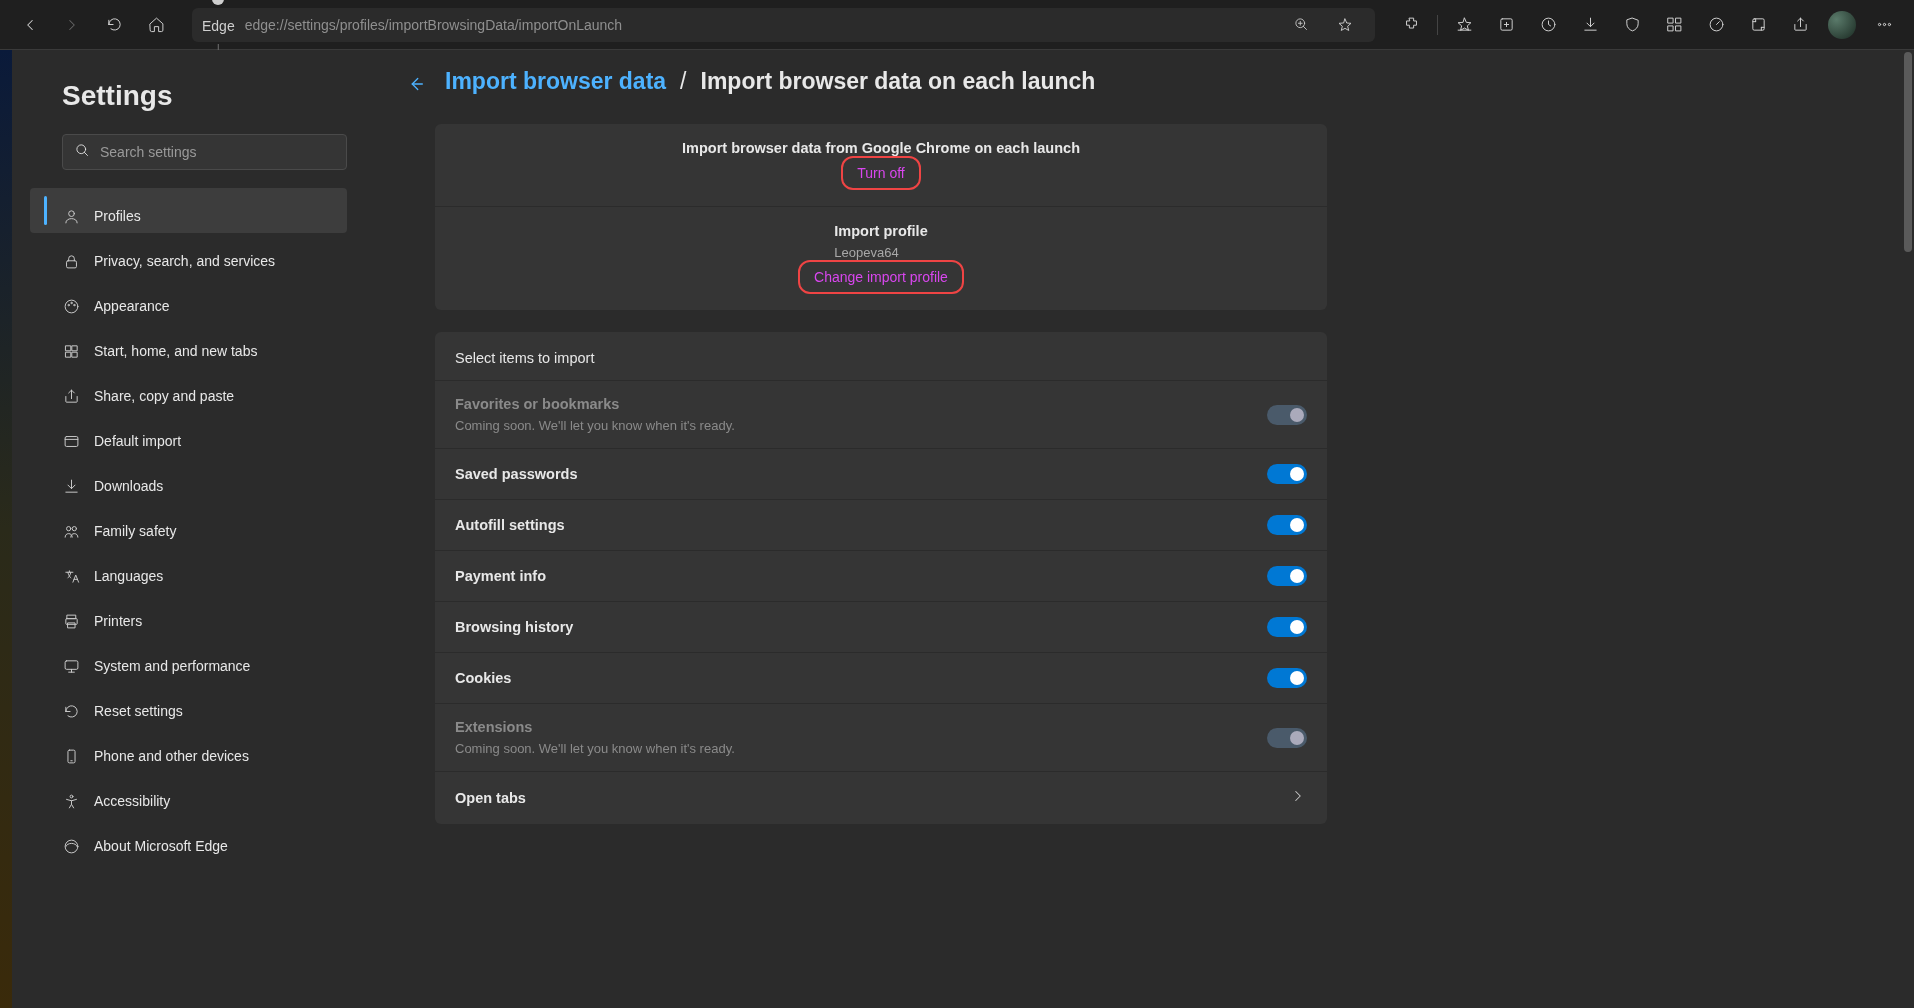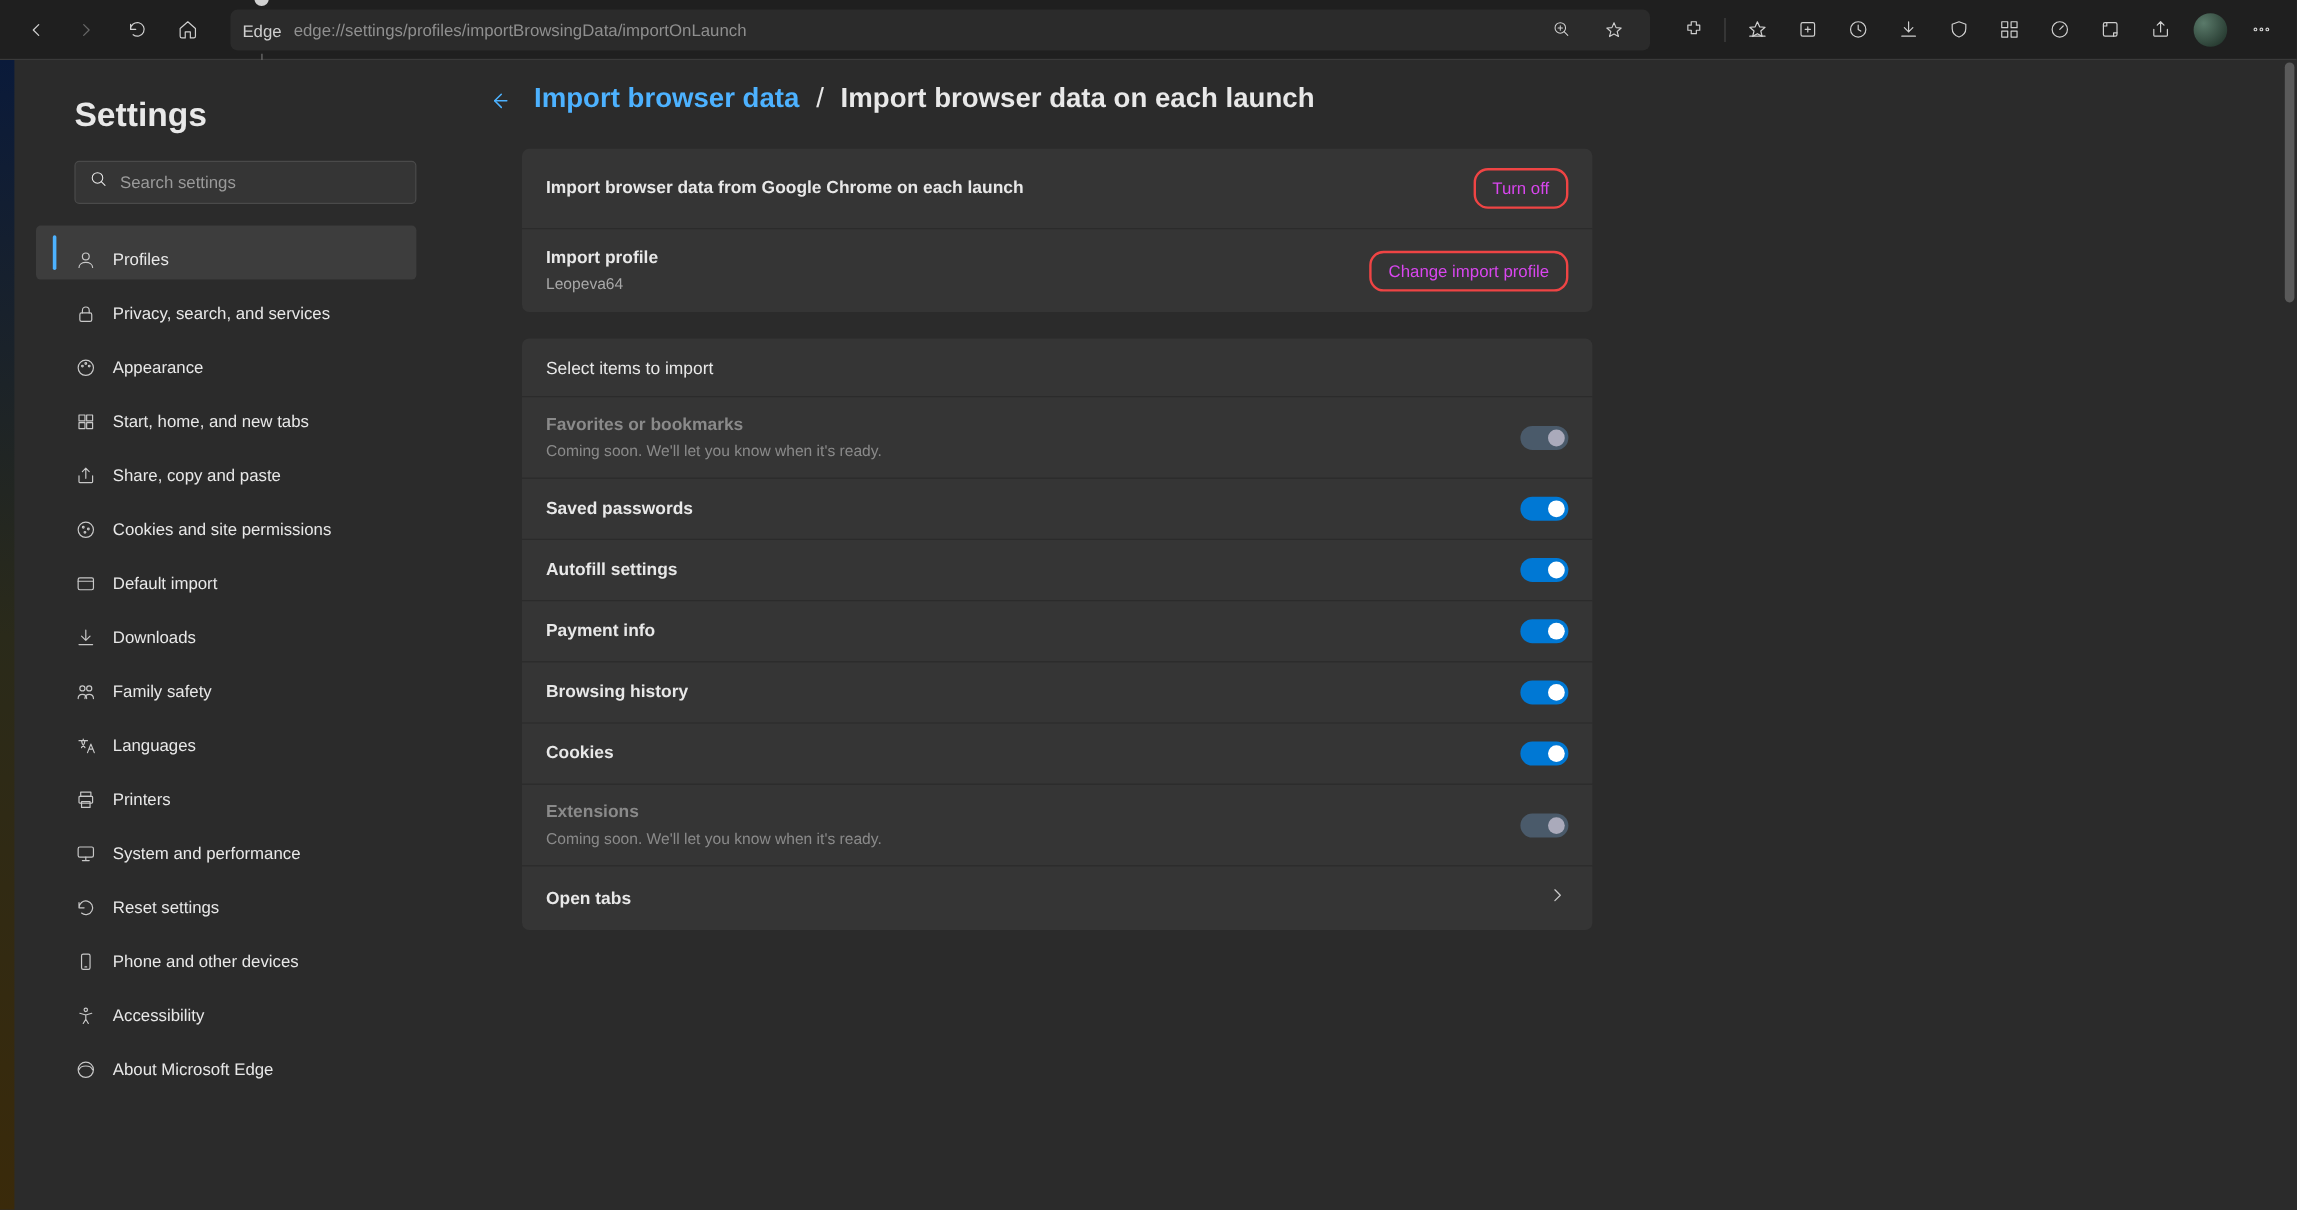--- a/index.html
+++ b/index.html
@@ -36,21 +36,21 @@
 .nav-icon { width: 18px; height: 18px; display: flex; align-items: center; justify-content: center; color: #c8c8c8; flex-shrink: 0; }
 
 .content { flex: 1; background: #2b2b2b; overflow-y: auto; padding: 18px 30px 30px 30px; }
 .breadcrumb { display: flex; align-items: flex-start; gap: 14px; font-size: 23px; font-weight: 600; margin-bottom: 24px; margin-left: -6px; }
 .bc-back { width: 32px; height: 32px; display: flex; align-items: center; justify-content: center; color: #4db2ff; cursor: pointer; }
 .bc-link { color: #4db2ff; }
 .bc-sep { color: #e8e8e8; font-weight: 400; }
 .bc-current { color: #e8e8e8; }
 
 .card { background: #353535; border-radius: 6px; margin-bottom: 22px; max-width: 892px; margin-left: 30px; }
-.card-row { padding: 16px 20px; display: flex; align-items: center; justify-content: space-between; border-bottom: 1px solid #2b2b2b; }
+.card-row { padding: 16px 20px; display: flex; align-items: center; justify-content: space-between; border-bottom: 1px solid #2b2b2b; flex-direction: column; }
 .card-row:last-child { border-bottom: none; }
 .card-row .title { font-size: 14.5px; font-weight: 600; }
 .card-row .sub { font-size: 13px; color: #a8a8a8; margin-top: 6px; }
 .outl-btn { background: transparent; border: 2px solid #ef4444; color: #d946ef; padding: 7px 14px; border-radius: 12px; font-size: 14px; cursor: pointer; }
 
 .section-head { padding: 18px 20px 14px; font-size: 14.5px; font-weight: 400; border-bottom: 1px solid #2b2b2b; }
 .opt-row { padding: 15px 20px; display: flex; align-items: center; justify-content: space-between; border-bottom: 1px solid #2b2b2b; }
 .opt-row:last-child { border-bottom: none; }
 .opt-label { font-size: 14.5px; font-weight: 600; }
 .opt-label.disabled { color: #8a8a8a; }
@@ -248,31 +248,20 @@
           <span class="nav-icon">
             <svg width="17" height="17" viewBox="0 0 24 24">
               <path d="M4 12v7a1 1 0 0 0 1 1h14a1 1 0 0 0 1-1v-7M12 3v12m-4-8l4-4 4 4"></path>
             </svg>
           </span>
           <span>Share, copy and paste</span>
         </li>
         <li class="nav-item">
           <span class="nav-icon">
             <svg width="17" height="17" viewBox="0 0 24 24">
-              <circle cx="12" cy="12" r="9"></circle>
-              <circle cx="9" cy="9" r="1"></circle>
-              <circle cx="15" cy="11" r="1"></circle>
-              <circle cx="11" cy="15" r="1"></circle>
-            </svg>
-          </span>
-          <span>Cookies and site permissions</span>
-        </li>
-        <li class="nav-item">
-          <span class="nav-icon">
-            <svg width="17" height="17" viewBox="0 0 24 24">
               <rect x="3" y="5" width="18" height="14" rx="2"></rect>
               <path d="M3 9h18"></path>
             </svg>
           </span>
           <span>Default import</span>
         </li>
         <li class="nav-item">
           <span class="nav-icon">
             <svg width="17" height="17" viewBox="0 0 24 24">
               <path d="M12 3v12m-5-5l5 5 5-5M4 20h16"></path>

